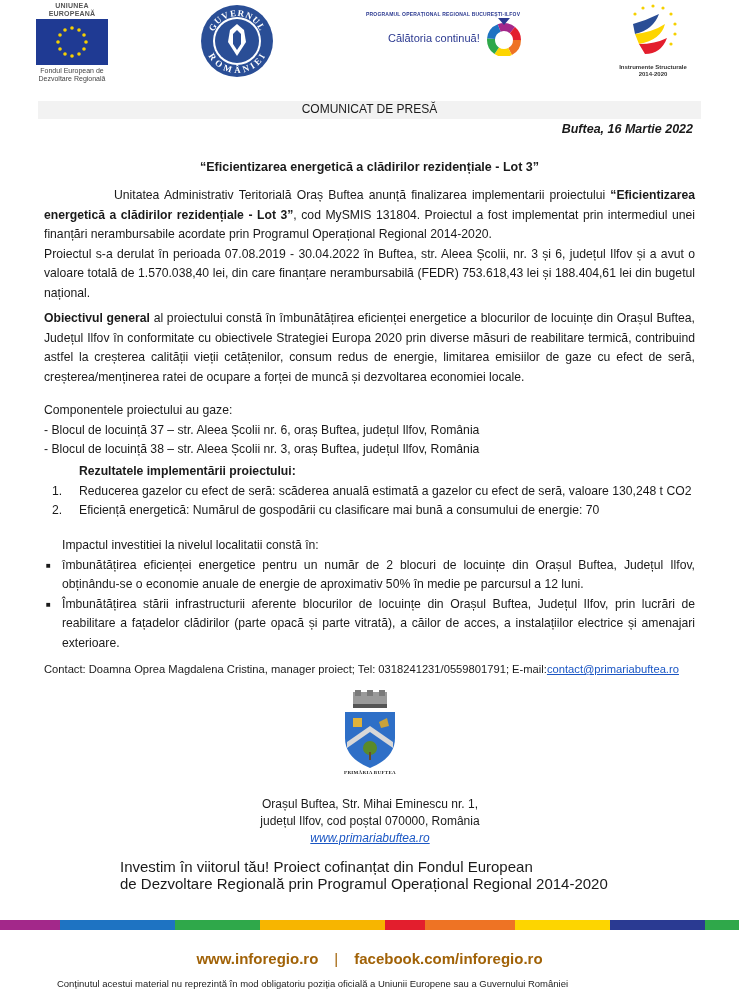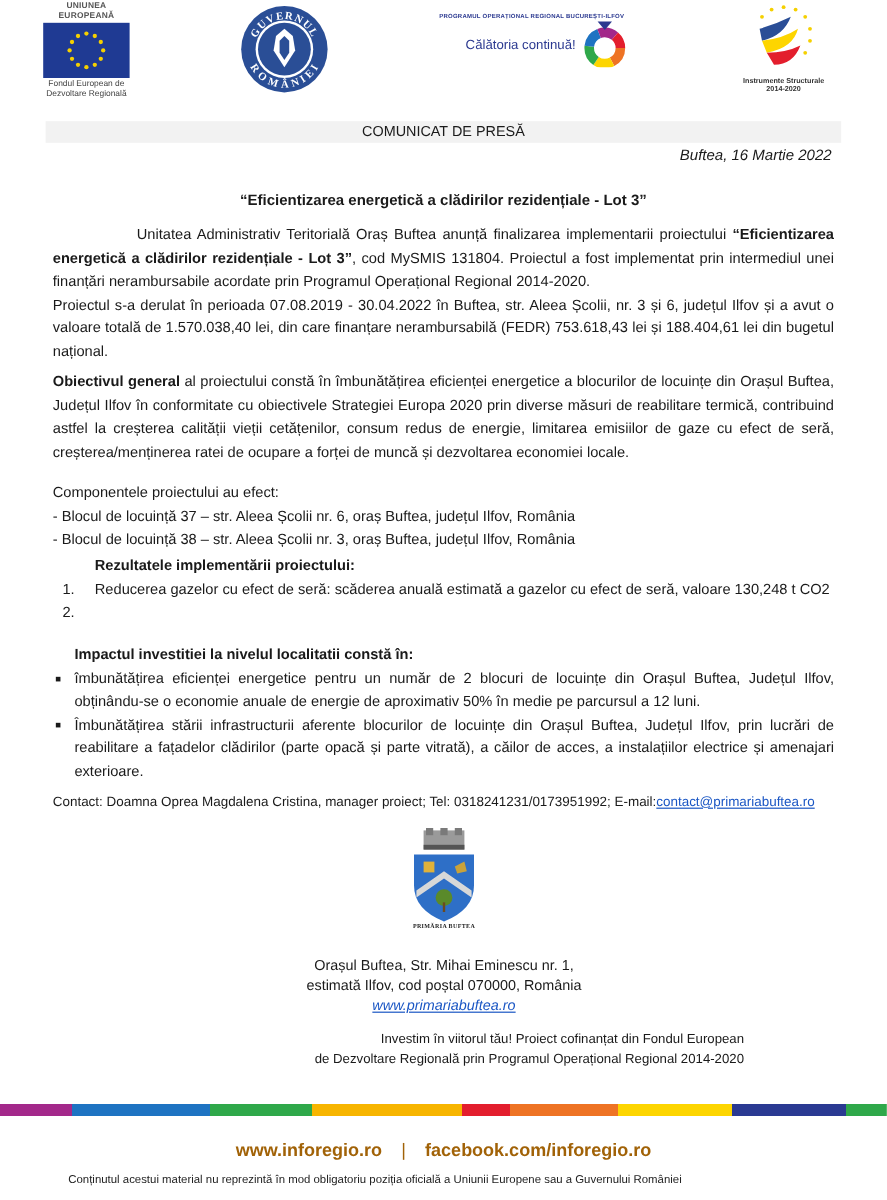--- a/index.html
+++ b/index.html
@@ -18,48 +18,48 @@
     .regio-word { font-size: 44px; font-weight: bold; color: #2b3990; letter-spacing: -1px; line-height: 44px; font-family: "Liberation Sans", sans-serif; }
     .regio-sub { font-size: 5px; color: #2b3990; font-weight: bold; margin-top: 1px; letter-spacing: 0.2px; white-space: nowrap; }
     .regio-tag { font-size: 11px; color: #2b3990; margin-left: 22px; margin-top: 15px; }
     .regio-ring { position: absolute; left: 118px; top: 6px; }
     
     .instr { left: 608px; top: 2px; width: 90px; text-align: center; }
     .instr-text { font-size: 6px; color: #333; font-weight: bold; line-height: 1.2; }
 
     .press-bar { position: absolute; left: 38px; top: 101px; width: 663px; height: 18px; background: #f2f2f2; }
     .press-title { position: absolute; left: 38px; top: 102px; width: 663px; text-align: center; font-size: 12px; font-weight: normal; }
-    .date { position: absolute; right: 46px; top: 122px; font-size: 12.5px; font-weight: normal; font-style: italic; }
+    .date { position: absolute; right: 46px; top: 122px; font-size: 12.5px; font-weight: bold; font-style: italic; }
     .doc-title { position: absolute; left: 38px; top: 160px; width: 663px; text-align: center; font-size: 12.5px; font-weight: bold; }
 
     .body-text { position: absolute; left: 44px; width: 651px; font-size: 12.2px; line-height: 19.6px; text-align: justify; }
     .p1 { top: 186px; }
     .p1 .indent { display: inline-block; width: 70px; }
     .p3 { top: 309px; }
     .comp { top: 401px; text-align: left; }
     .comp .item { padding-left: 0; }
     .results { top: 462px; text-align: left; }
     .results .head { font-weight: bold; margin-left: 35px; }
     .results ol { margin: 0; padding: 0; list-style: none; }
     .results li { display: flex; }
     .results li .num { width: 35px; padding-left: 8px; box-sizing: border-box; }
     .impact { top: 536px; text-align: left; }
-    .impact .head { font-weight: bold; margin-left: 18px; }
+    .impact .head { font-weight: normal; margin-left: 18px; }
     .impact ul { margin: 0; padding: 0; list-style: none; }
     .impact li { display: flex; text-align: justify; }
     .impact li .bullet { width: 18px; flex: none; font-size: 8px; line-height: 19.6px; padding-left: 2px; box-sizing: border-box; }
     .impact li .txt { flex: 1; }
     .contact { position: absolute; left: 44px; top: 663px; font-size: 11.2px; white-space: nowrap; }
     .contact a { color: #1a56c4; text-decoration: underline; }
 
     .crest { position: absolute; left: 339px; top: 690px; width: 62px; height: 80px; }
     .crest-label { position: absolute; left: 330px; top: 770px; width: 80px; text-align: center; font-size: 5px; font-weight: bold; font-family: "Liberation Serif", serif; color: #222; letter-spacing: 0.3px; }
     .address { position: absolute; left: 220px; top: 796px; width: 300px; text-align: center; font-size: 12px; line-height: 17px; }
     .address a { color: #1a56c4; text-decoration: underline; font-style: italic; }
-    .invest { position: absolute; left: 120px; top: 858px; width: 500px; text-align: right; font-size: 11px; line-height: 17px; }
+    .invest { position: absolute; left: 120px; top: 858px; width: 500px; text-align: left; font-size: 15px; line-height: 17px; }
 
     .stripe { position: absolute; left: 0; top: 920px; width: 739px; height: 10px; display: flex; }
     .stripe div { height: 10px; }
     .footer-links { position: absolute; left: 0; top: 950px; width: 739px; text-align: center; font-size: 15px; font-weight: bold; color: #a16207; }
     .footer-links .sep { margin: 0 16px; font-weight: normal; }
     .disclaimer { position: absolute; left: 0; top: 978px; width: 625px; text-align: center; font-size: 9.5px; color: #222; }
   </style>
 </head>
 <body>
 
@@ -145,54 +145,55 @@
 <div class="body-text p1">
   <span class="indent"></span><span>Unitatea Administrativ Teritorială Oraș Buftea anunță finalizarea implementarii proiectului </span><b>“Eficientizarea energetică a clădirilor rezidențiale - Lot 3”</b><span>, cod MySMIS 131804. Proiectul a fost implementat prin intermediul unei finanțări nerambursabile acordate prin Programul Operațional Regional 2014-2020.</span><br>
   <span>Proiectul s-a derulat în perioada 07.08.2019 - 30.04.2022 în Buftea, str. Aleea Școlii, nr. 3 și 6, județul Ilfov și a avut o valoare totală de 1.570.038,40 lei, din care finanțare nerambursabilă (FEDR) 753.618,43 lei și 188.404,61 lei din bugetul național.</span>
 </div>
 
 <div class="body-text p3">
   <b>Obiectivul general</b><span> al proiectului constă în îmbunătățirea eficienței energetice a blocurilor de locuințe din Orașul Buftea, Județul Ilfov în conformitate cu obiectivele Strategiei Europa 2020 prin diverse măsuri de reabilitare termică, contribuind astfel la creșterea calității vieții cetățenilor, consum redus de energie, limitarea emisiilor de gaze cu efect de seră, creșterea/menținerea ratei de ocupare a forței de muncă și dezvoltarea economiei locale.</span>
 </div>
 
 <div class="body-text comp">
-  <div>Componentele proiectului au efect:</div>
+  <div>Componentele proiectului au gaze:</div>
   <div class="item"> - Blocul de locuință 37 – str. Aleea Școlii nr. 6, oraș Buftea, județul Ilfov, România</div>
   <div class="item"> - Blocul de locuință 38 – str. Aleea Școlii nr. 3, oraș Buftea, județul Ilfov, România</div>
 </div>
 
 <div class="body-text results">
   <div class="head">Rezultatele implementării proiectului:</div>
   <ol>
     <li>
         <span class="num">1.</span>
         <span>Reducerea gazelor cu efect de seră: scăderea anuală estimată a gazelor cu efect de seră, valoare 130,248 t CO2</span>
       </li>
     <li>
         <span class="num">2.</span>
+        <span>Eficiență energetică: Numărul de gospodării cu clasificare mai bună a consumului de energie: 70</span>
       </li>
   </ol>
 </div>
 
 <div class="body-text impact">
   <div class="head">Impactul investitiei la nivelul localitatii constă în:</div>
   <ul>
     <li>
         <span class="bullet">■</span>
         <span class="txt">îmbunătățirea eficienței energetice pentru un număr de 2 blocuri de locuințe din Orașul Buftea, Județul Ilfov, obținându-se o economie anuale de energie de aproximativ 50% în medie pe parcursul a 12 luni.</span>
       </li>
     <li>
         <span class="bullet">■</span>
         <span class="txt">Îmbunătățirea stării infrastructurii aferente blocurilor de locuințe din Orașul Buftea, Județul Ilfov, prin lucrări de reabilitare a fațadelor clădirilor (parte opacă și parte vitrată), a căilor de acces, a instalațiilor electrice și amenajari exterioare.</span>
       </li>
   </ul>
 </div>
 
 <div class="contact">
-  <span>Contact: Doamna Oprea Magdalena Cristina, manager proiect; Tel: 0318241231/0173951992; E-mail:</span><a>contact@primariabuftea.ro</a>
+  <span>Contact: Doamna Oprea Magdalena Cristina, manager proiect; Tel: 0318241231/0559801791; E-mail:</span><a>contact@primariabuftea.ro</a>
 </div>
 
 <div class="crest">
   <svg width="62" height="80" viewBox="0 0 62 80">
     <rect x="14" y="2" width="34" height="16" fill="#9a9a9a"></rect>
     <rect x="16" y="0" width="6" height="6" fill="#7a7a7a"></rect>
       <rect x="28" y="0" width="6" height="6" fill="#7a7a7a"></rect>
       <rect x="40" y="0" width="6" height="6" fill="#7a7a7a"></rect>
     <rect x="14" y="14" width="34" height="4" fill="#555"></rect>
     <path d="M6 22 L56 22 L56 48 Q56 68 31 78 Q6 68 6 48 Z" fill="#2e6fc7"></path>
@@ -200,21 +201,21 @@
     <rect x="14" y="28" width="9" height="9" fill="#e0b23a"></rect>
     <path d="M40 32 L48 28 L50 36 L42 38 Z" fill="#c9a23a"></path>
     <circle cx="31" cy="58" r="7" fill="#5a8a2a"></circle>
     <rect x="30" y="62" width="2" height="8" fill="#6b4a20"></rect>
   </svg>
 </div>
 <div class="crest-label">PRIMĂRIA BUFTEA</div>
 
 <div class="address">
   <div>Orașul Buftea, Str. Mihai Eminescu nr. 1,</div>
-  <div>estimată Ilfov, cod poștal 070000, România</div>
+  <div>județul Ilfov, cod poștal 070000, România</div>
   <a>www.primariabuftea.ro</a>
 </div>
 
 <div class="invest">
   <div>Investim în viitorul tău! Proiect cofinanțat din Fondul European</div>
   <div>de Dezvoltare Regională prin Programul Operațional Regional 2014-2020</div>
 </div>
 
 <div class="stripe" id="stripe">
     <div style="background: rgb(163, 40, 138); width: 60px;"></div>

